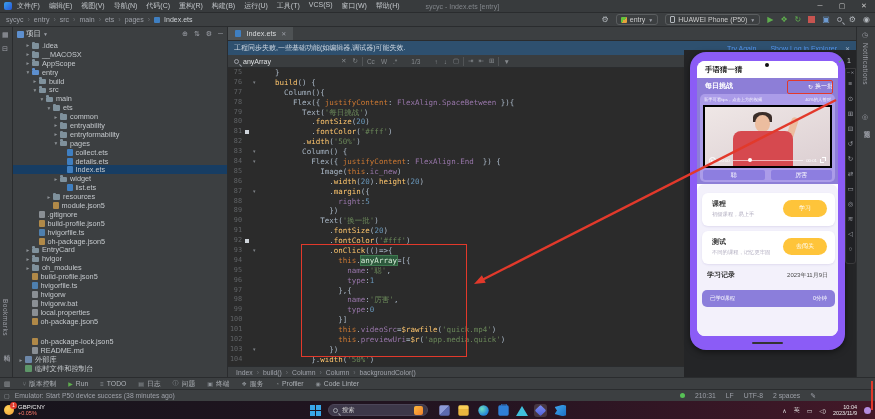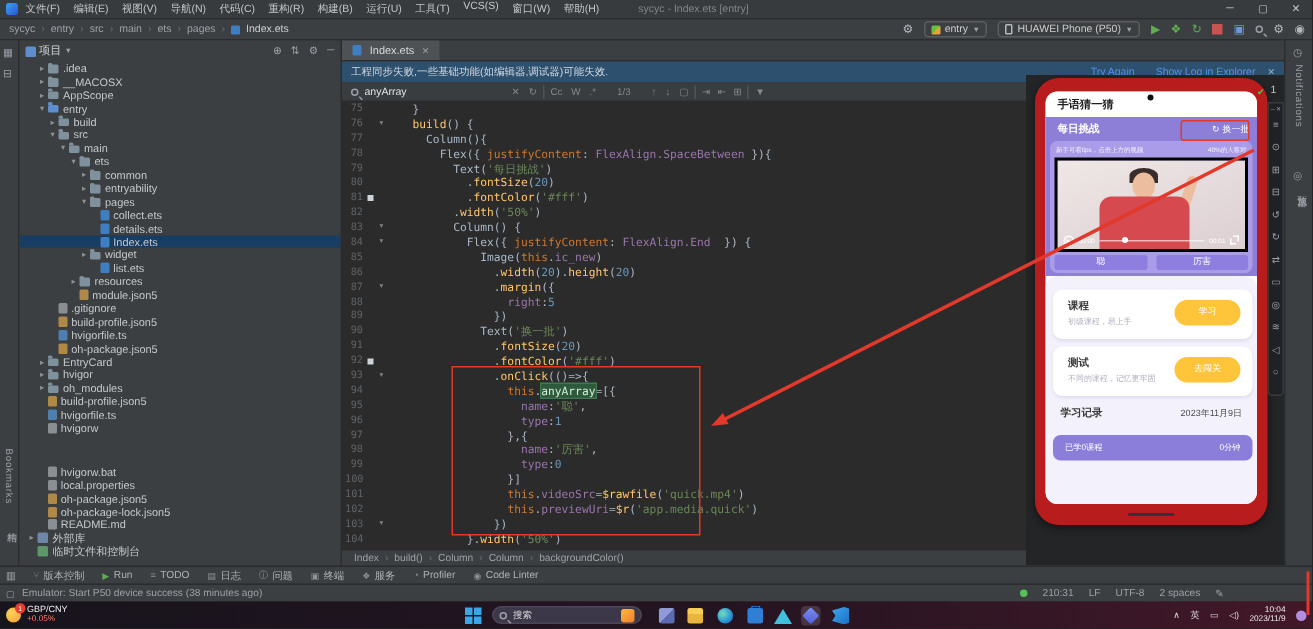--- a/index.html
+++ b/index.html
@@ -73,21 +73,21 @@
 .lnum{position:absolute;left:2px;width:12px;text-align:right;font-family:"DejaVu Sans Mono",monospace;font-size:6.8px;color:#606366}
 .gmark-square{position:absolute;left:17px;top:2.8px;width:4px;height:4px;background:#ced3d9}
 .gmark-fold{position:absolute;left:25px;top:0;font-size:5px;color:#7d8287}
 .ctext{position:absolute;left:38px;top:0;white-space:pre;font-family:"DejaVu Sans Mono",monospace;font-size:7.5px}
 .tok-w{color:#a9b7c6}.tok-k{color:#cc7832}.tok-s{color:#6a8759}.tok-n{color:#6897bb}.tok-f{color:#ffc66d}.tok-v{color:#9876aa}
 .tok-hl{color:#d8ecd8;background:#2d5a3d;outline:1px solid #3f7a50}
 #ed-crumb{position:absolute;left:0;top:339px;width:628px;height:11px;background:#3c3f41;border-top:1px solid #2a2c2e;display:flex;align-items:center;gap:4px;padding-left:8px;font-size:6.8px;color:#9da0a8}
 #ed-crumb .crumb-sep{color:#6c7075}
 
 #previewer{position:absolute;left:684px;top:50px;width:172px;height:327px;background:#242527}
-#phone{position:absolute;left:6px;top:2px;width:155px;height:298px;background:#b91c1c;border-radius:16px;box-shadow:0 2px 6px rgba(0,0,0,.5)}
+#phone{position:absolute;left:6px;top:2px;width:155px;height:298px;background:#8b5cf6;border-radius:16px;box-shadow:0 2px 6px rgba(0,0,0,.5)}
 #phone-screen{position:absolute;left:7px;top:9px;width:141px;height:275px;background:#fff;border-radius:8px;overflow:hidden}
 .cam-dot{position:absolute;left:68px;top:2px;width:4px;height:4px;border-radius:50%;background:#111}
 .home-bar{position:absolute;left:62px;bottom:6px;width:31px;height:2px;border-radius:1px;background:#333}
 .app-titlebar{height:17px;display:flex;align-items:center;padding-left:8px;font-size:7.5px;font-weight:bold;color:#1c1c1c;background:#fff}
 .app-challenge{position:absolute;left:0;top:17px;width:141px;height:106px;background:#8d7ed7}
 .ch-header{height:16px;display:flex;align-items:center;padding:0 5px 0 8px;color:#fff;font-size:7px;font-weight:bold}
 .refresh{margin-left:auto;display:flex;align-items:center;gap:2px;font-size:6px;font-weight:normal;color:#fff}
 .ch-card{position:absolute;left:3px;top:16px;width:135px;height:88px;background:#ab9ce9;border-radius:5px}
 .ch-hints{display:flex;justify-content:space-between;padding:3px 4px 0 4px;font-size:4.3px;color:rgba(255,255,255,.9)}
 .video{position:absolute;left:3px;top:11px;width:129px;height:63px;background:linear-gradient(160deg,#efe7e6,#dccfd2);border:2px solid #000;overflow:hidden}
@@ -299,20 +299,25 @@
           <span class="arrow">▸</span>
           <span class="ic ic-folder"></span>
           <span>common</span>
         </div>
         <div class="tree-row" style="padding-left: 39px;">
           <span class="arrow">▸</span>
           <span class="ic ic-folder"></span>
           <span>entryability</span>
         </div>
         <div class="tree-row" style="padding-left: 39px;">
+          <span class="arrow">▸</span>
+          <span class="ic ic-folder"></span>
+          <span>entryformability</span>
+        </div>
+        <div class="tree-row" style="padding-left: 39px;">
           <span class="arrow">▾</span>
           <span class="ic ic-folder"></span>
           <span>pages</span>
         </div>
         <div class="tree-row" style="padding-left: 46px;">
           <span class="arrow"></span>
           <span class="ic ic-ets"></span>
           <span>collect.ets</span>
         </div>
         <div class="tree-row" style="padding-left: 46px;">
@@ -388,36 +393,36 @@
         <div class="tree-row" style="padding-left: 11px;">
           <span class="arrow"></span>
           <span class="ic ic-ts"></span>
           <span>hvigorfile.ts</span>
         </div>
         <div class="tree-row" style="padding-left: 11px;">
           <span class="arrow"></span>
           <span class="ic ic-file"></span>
           <span>hvigorw</span>
         </div>
-        <div class="tree-row" style="padding-left: 11px; margin-top: 20px;">
+        <div class="tree-row" style="padding-left: 11px;">
           <span class="arrow"></span>
           <span class="ic ic-bat"></span>
           <span>hvigorw.bat</span>
         </div>
         <div class="tree-row" style="padding-left: 11px;">
           <span class="arrow"></span>
           <span class="ic ic-props"></span>
           <span>local.properties</span>
         </div>
         <div class="tree-row" style="padding-left: 11px;">
           <span class="arrow"></span>
           <span class="ic ic-json"></span>
           <span>oh-package.json5</span>
         </div>
-        <div class="tree-row" style="padding-left: 11px;">
+        <div class="tree-row" style="padding-left: 11px; margin-top: 12px;">
           <span class="arrow"></span>
           <span class="ic ic-json"></span>
           <span>oh-package-lock.json5</span>
         </div>
         <div class="tree-row" style="padding-left: 11px;">
           <span class="arrow"></span>
           <span class="ic ic-md"></span>
           <span>README.md</span>
         </div>
         <div class="tree-row" style="padding-left: 4px;">

